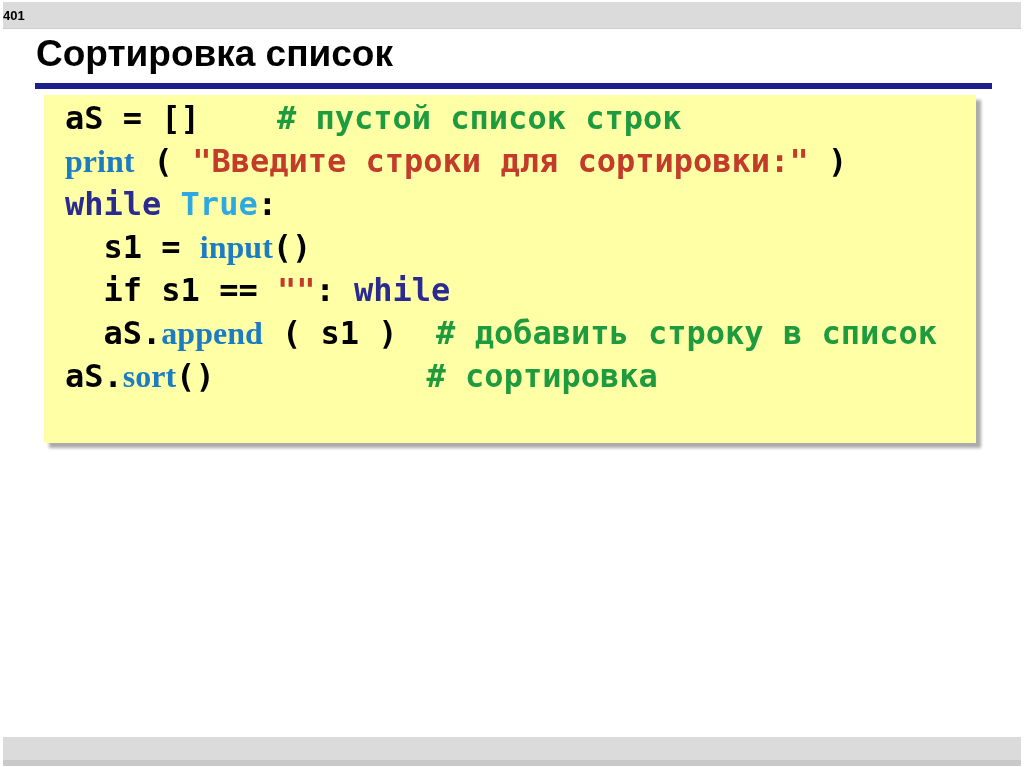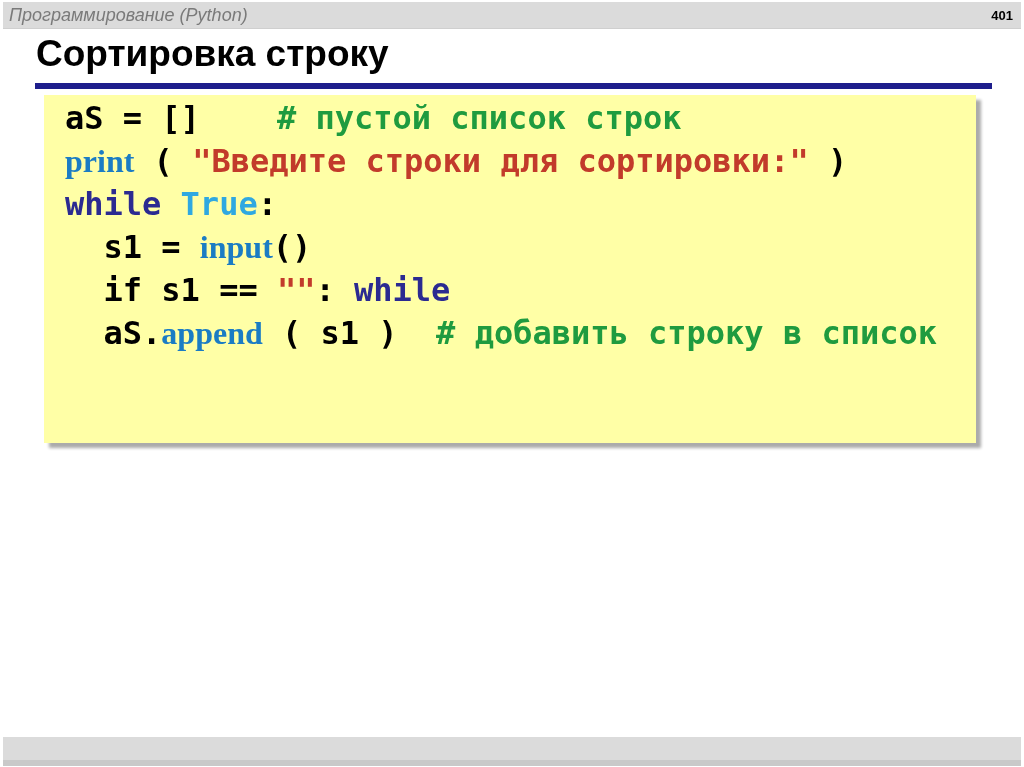--- a/index.html
+++ b/index.html
@@ -73,33 +73,33 @@
     position:absolute;left:3px;right:3px;top:760px;height:6px;
     background:#c9c9c9;
   }
 </style>
 </head>
 <body>
 
 <div class="slide" style="--underline: #1e1e8c; --code-bg: #ffffa6; --bar-bg: #dbdbdb; --bar-text: #7a7a7a; --c-plain: #000000; --c-kw: #2b2a91; --c-fn: #1b7cc4; --c-lit: #2fa8e1; --c-str: #c23b2b; --c-com: #1f9b3f;">
 
   <div class="top-bar">
-    <span class="app-label">Программирование (Python)</span>
     <span class="page-num">401</span>
   </div>
 
-  <div class="page-title">Сортировка строку</div>
+  <div class="page-title">Сортировка список</div>
 
   <div class="title-underline"></div>
 
   <div class="code-block" id="code-block">
       <div class="code-line"><span class="tok-plain">aS = []    </span><span class="tok-comment"># пустой список строк</span></div>
       <div class="code-line"><span class="tok-builtin">print</span><span class="tok-plain"> ( </span><span class="tok-string">"Введите строки для сортировки:"</span><span class="tok-plain"> )</span></div>
       <div class="code-line"><span class="tok-keyword">while</span><span class="tok-plain"> </span><span class="tok-literal">True</span><span class="tok-plain">:</span></div>
       <div class="code-line"><span class="tok-plain">  s1 = </span><span class="tok-builtin">input</span><span class="tok-plain">()</span></div>
       <div class="code-line"><span class="tok-plain">  if s1 == </span><span class="tok-string">""</span><span class="tok-plain">: </span><span class="tok-keyword">while</span></div>
       <div class="code-line"><span class="tok-plain">  aS.</span><span class="tok-builtin">append</span><span class="tok-plain"> ( s1 )  </span><span class="tok-comment"># добавить строку в список</span></div>
+      <div class="code-line"><span class="tok-plain">aS.</span><span class="tok-builtin">sort</span><span class="tok-plain">()           </span><span class="tok-comment"># сортировка</span></div>
     </div>
 
   <div class="bottom-bar"></div>
   <div class="bottom-bar-edge"></div>
 
 </div>
 
 </body></html>

